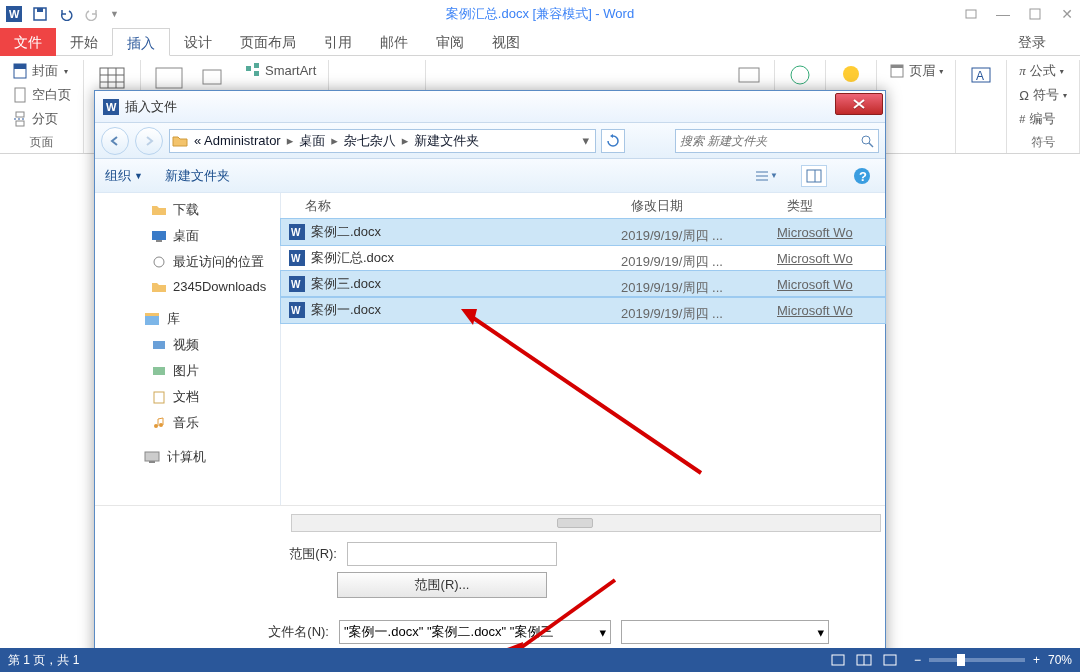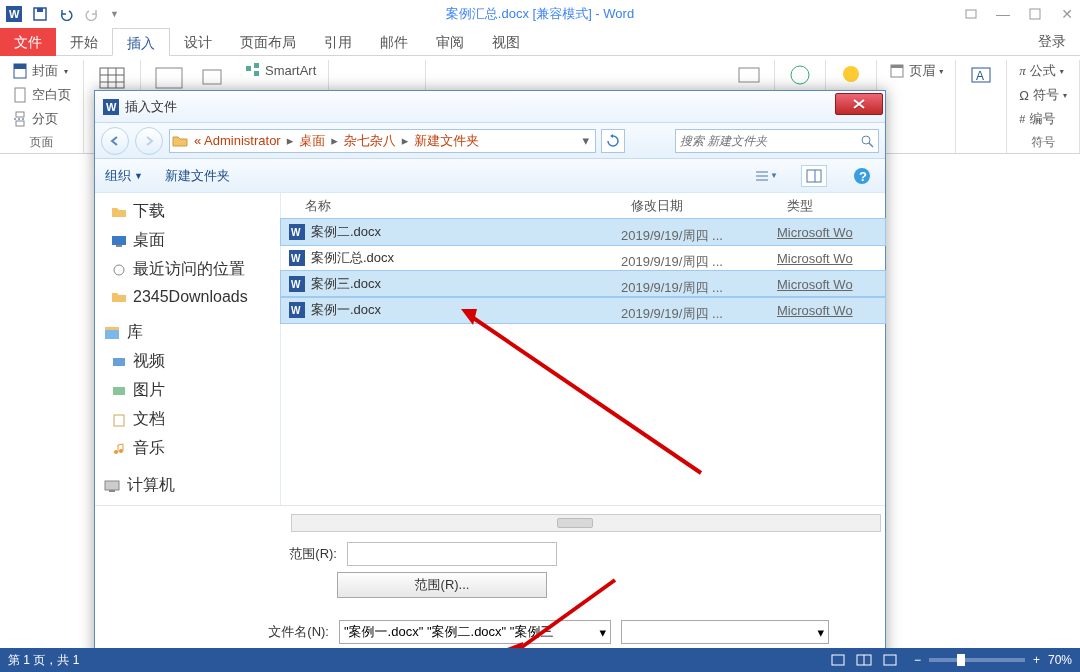--- a/index.html
+++ b/index.html
@@ -11,21 +11,21 @@
 .qa-icon { width: 16px; height: 16px; display: flex; align-items: center; justify-content: center; }
 .doc-title { position: absolute; left: 50%; transform: translateX(-50%); color: #3b82f6; font-size: 13px; }
 .win-controls { position: absolute; right: 4px; display: flex; gap: 14px; align-items: center; }
 .win-btn { width: 18px; height: 18px; color: #999; display: flex; align-items: center; justify-content: center; font-size: 14px; }
 
 
 .ribbon-tabs { height: 28px; background: #fff; display: flex; border-bottom: 1px solid #d4d4d4; }
 .tab { padding: 0 14px; height: 28px; line-height: 28px; color: #555; font-size: 14px; }
 .tab.file { background: #ef4444; color: #fff; }
 .tab.active { color: #2a579a; border: 1px solid #d4d4d4; border-bottom: 1px solid #fff; margin-bottom: -1px; background: #fff; }
-.login { position: absolute; right: 0; color: #555; font-family: Liberation Serif, serif; }
+.login { position: absolute; right: 20px; color: #555; }
 
 
 .ribbon { height: 98px; background: #fff; border-bottom: 1px solid #d4d4d4; display: flex; padding: 4px 0 0 0; }
 .rgroup { border-right: 1px solid #e0e0e0; padding: 0 8px; display: flex; flex-direction: column; }
 .rgroup-body { flex: 1; display: flex; gap: 6px; }
 .rgroup-label { text-align: center; font-size: 12px; color: #666; padding: 2px 0; }
 .rbtn { display: flex; flex-direction: column; align-items: center; gap: 2px; font-size: 12px; color: #555; padding: 2px 4px; }
 .rbtn-h { display: flex; align-items: center; gap: 4px; font-size: 13px; color: #555; padding: 2px 4px; white-space: nowrap; }
 .ricon { width: 16px; height: 16px; }
 .ricon-lg { width: 32px; height: 32px; }
@@ -34,35 +34,35 @@
 
 .dialog { position: absolute; left: 94px; top: 90px; width: 792px; height: 582px; border: 1px solid #5a8bc4; box-shadow: 0 0 14px rgba(0,0,0,0.35); background: #fff; }
 .dlg-title { height: 32px; background: linear-gradient(#fcfdff,#eaf3fd); border-bottom: 1px solid #c7d9ec; display: flex; align-items: center; padding-left: 8px; position: relative; }
 .dlg-title-text { font-size: 13px; color: #333; }
 .dlg-close { position: absolute; right: 2px; top: 2px; width: 48px; height: 22px; background: linear-gradient(#e67,#c02928); border: 1px solid #8a1f1e; border-radius: 2px; display: flex; align-items: center; justify-content: center; }
 .dlg-close svg { filter: drop-shadow(0 1px 0 rgba(0,0,0,.3)); }
 
 .dlg-nav { height: 36px; background: linear-gradient(#f7fbff,#e6f1fb); border-bottom: 1px solid #c7d9ec; display: flex; align-items: center; padding: 0 6px; gap: 6px; }
 .nav-btn { width: 28px; height: 28px; border: 1px solid #b9d4ee; border-radius: 50%; background: linear-gradient(#fff,#e4f0fb); display: flex; align-items: center; justify-content: center; }
 .breadcrumb { flex: 1; height: 24px; border: 1px solid #a8c6e4; background: #fff; display: flex; align-items: center; padding: 0 2px; }
-.bc-item { padding: 0 6px; color: #c2410c; }
+.bc-item { padding: 0 6px; color: #0f172a; }
 .bc-sep { color: #666; }
 .search { width: 204px; height: 24px; border: 1px solid #a8c6e4; background: #fff; display: flex; align-items: center; margin-left: 44px; }
 .search input { border: none; outline: none; flex: 1; padding: 0 4px; font-size: 12px; font-style: italic; color: #888; }
 .refresh { width: 24px; height: 24px; border: 1px solid #a8c6e4; background: #fff; display: flex; align-items: center; justify-content: center; margin-left: -1px; }
 
 .dlg-toolbar { height: 34px; background: linear-gradient(#f7fbff,#e6f1fb); border-bottom: 1px solid #dbe8f5; display: flex; align-items: center; padding: 0 10px; gap: 22px; }
 .tb-item { color: #1a4d8c; font-size: 13px; display: flex; align-items: center; gap: 3px; }
 .tb-spacer { flex: 1; }
 .tb-icon { width: 26px; height: 22px; border: 1px solid transparent; display: flex; align-items: center; justify-content: center; }
 .tb-icon.framed { border-color: #b9d4ee; background: #fff; }
 
 .dlg-body { display: flex; height: 312px; }
 .sidebar { width: 186px; border-right: 1px solid #e2eaf3; overflow: hidden; padding: 4px 0; }
-.sb-item { display: flex; align-items: center; gap: 6px; padding: 4px 6px 4px 16px; color: #333; font-size: 16px; }
+.sb-item { display: flex; align-items: center; gap: 6px; padding: 4px 6px 4px 16px; color: #333; font-size: 13px; margin-left: 40px; }
 .sb-hdr { padding-left: 8px; margin-top: 8px; display: flex; align-items: center; gap: 6px; }
 
 .filelist { flex: 1; position: relative; }
 .fl-header { height: 26px; display: flex; border-bottom: 1px solid #e2eaf3; }
 .fl-col { padding: 4px 10px; color: #555; font-size: 13px; }
 .fl-col.name { flex: 1; padding-left: 24px; }
 .fl-col.date { width: 156px; }
 .fl-col.type { width: 108px; }
 .fl-row { height: 26px; display: flex; align-items: center; }
 .fl-row.sel { background: #cde6f7; outline: 1px solid #9ccaf0; }

